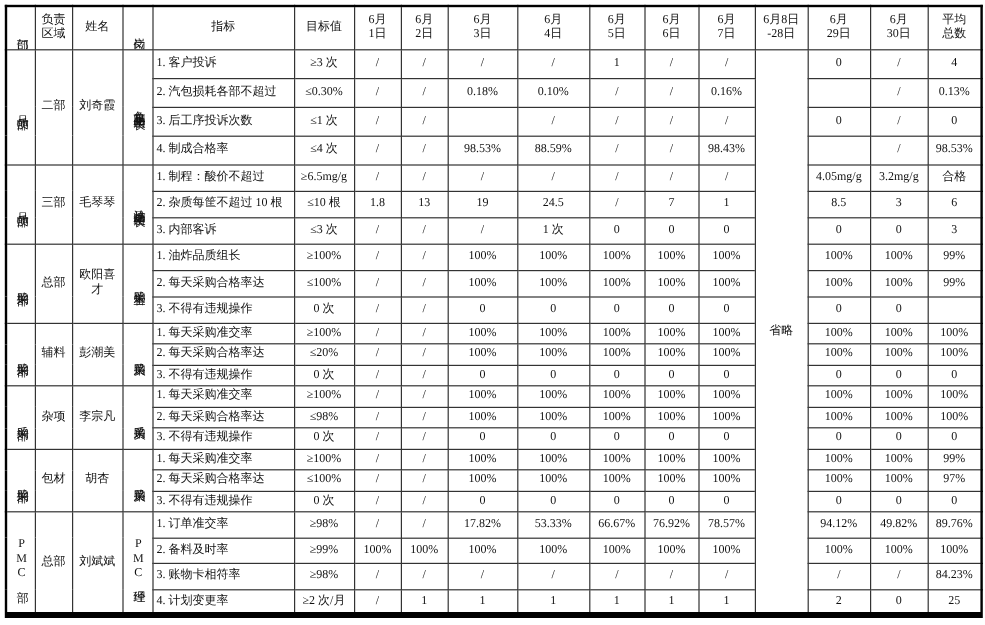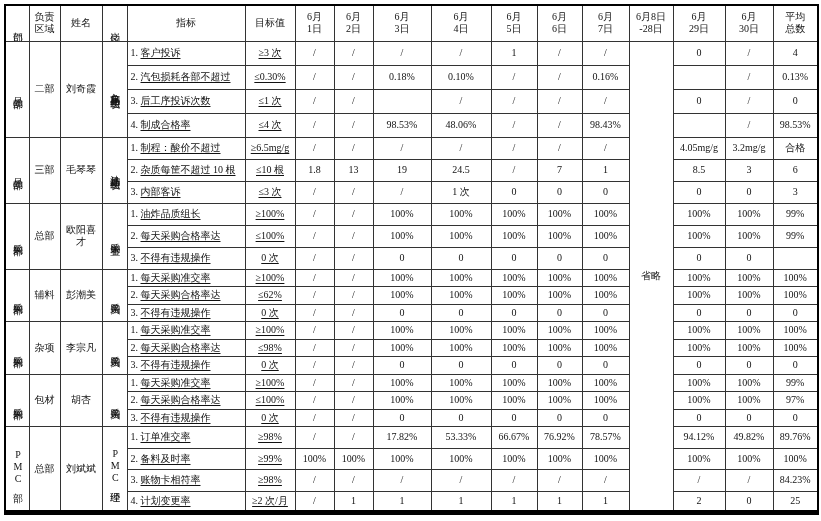--- a/index.html
+++ b/index.html
@@ -23,21 +23,21 @@
   tr.g3{height:17.5px}
   tr.g4{height:17.5px}
   tr.g5{height:17.5px}
   tr.g6{height:21.5px}
   .pre{white-space:pre-line;}
   .vtext{
     writing-mode:vertical-rl;text-orientation:upright;
     display:inline-block;line-height:1.05;letter-spacing:1px;
   }
   .ind{text-align:left;padding-left:3px;}
-  .u{text-decoration:underline;text-underline-offset:2px;text-decoration-thickness:1px;text-align:right;}
+  .u{text-underline-offset:2px;text-decoration-thickness:1px;text-align:right;}
   .c0{width:24px}.c1{width:31px}.c2{width:42px}.c3{width:25px}.c4{width:118px}
   .c5{width:50px}.c6{width:39px}.c7{width:39px}.c8{width:58px}.c9{width:60px}
   .c10{width:46px}.c11{width:45px}.c12{width:47px}.c13{width:44px}.c14{width:52px}
   .c15{width:48px}.c16{width:45px}
 </style>
 </head>
 <body>
 
 <div class="sheet">
   <table>
@@ -140,21 +140,21 @@
           <td>0</td>
           <td>/</td>
           <td>0</td>
         </tr>
         <tr class="g0">
           <td class="ind"><span>4. </span><span class="u">制成合格率</span></td>
           <td><span class="u">≤4 次</span></td>
           <td>/</td>
           <td>/</td>
           <td>98.53%</td>
-          <td>48.06%</td>
+          <td>88.59%</td>
           <td>/</td>
           <td>/</td>
           <td>98.43%</td>
           <td></td>
           <td>/</td>
           <td>98.53%</td>
         </tr>
         <tr class="g1">
           <td rowspan="3"><span class="vtext">品质部</span></td>
           <td rowspan="3"><span>三部</span></td>
@@ -260,21 +260,21 @@
           <td>100%</td>
           <td>100%</td>
           <td>100%</td>
           <td>100%</td>
           <td>100%</td>
           <td>100%</td>
           <td>100%</td>
         </tr>
         <tr class="g3">
           <td class="ind"><span>2. </span><span class="u">每天采购合格率达</span></td>
-          <td><span class="u">≤62%</span></td>
+          <td><span class="u">≤20%</span></td>
           <td>/</td>
           <td>/</td>
           <td>100%</td>
           <td>100%</td>
           <td>100%</td>
           <td>100%</td>
           <td>100%</td>
           <td>100%</td>
           <td>100%</td>
           <td>100%</td>

